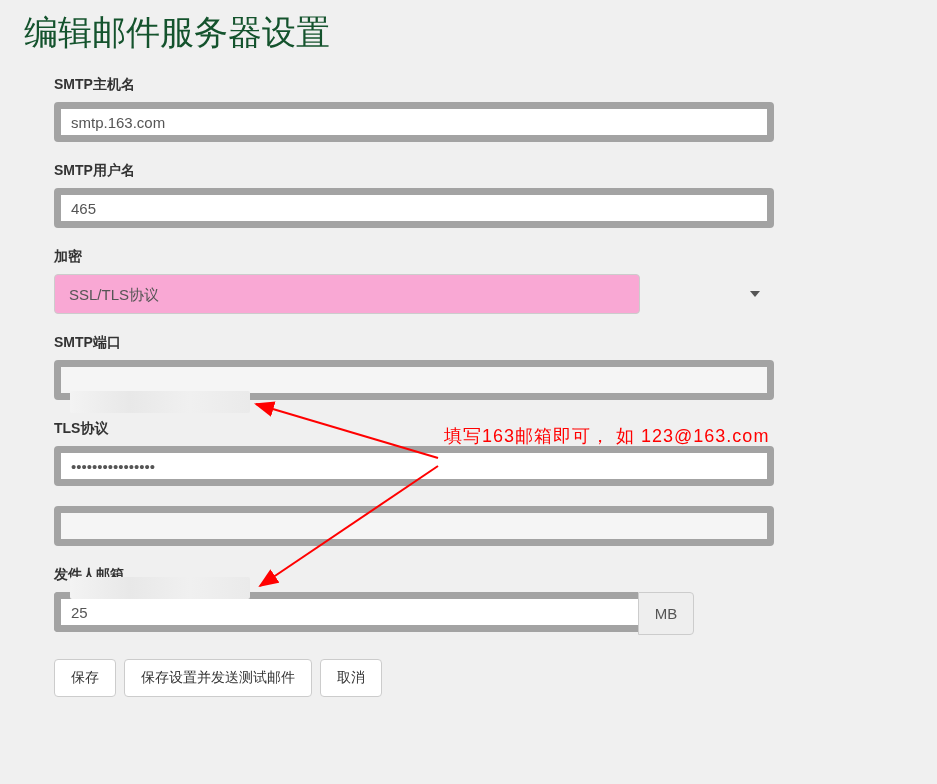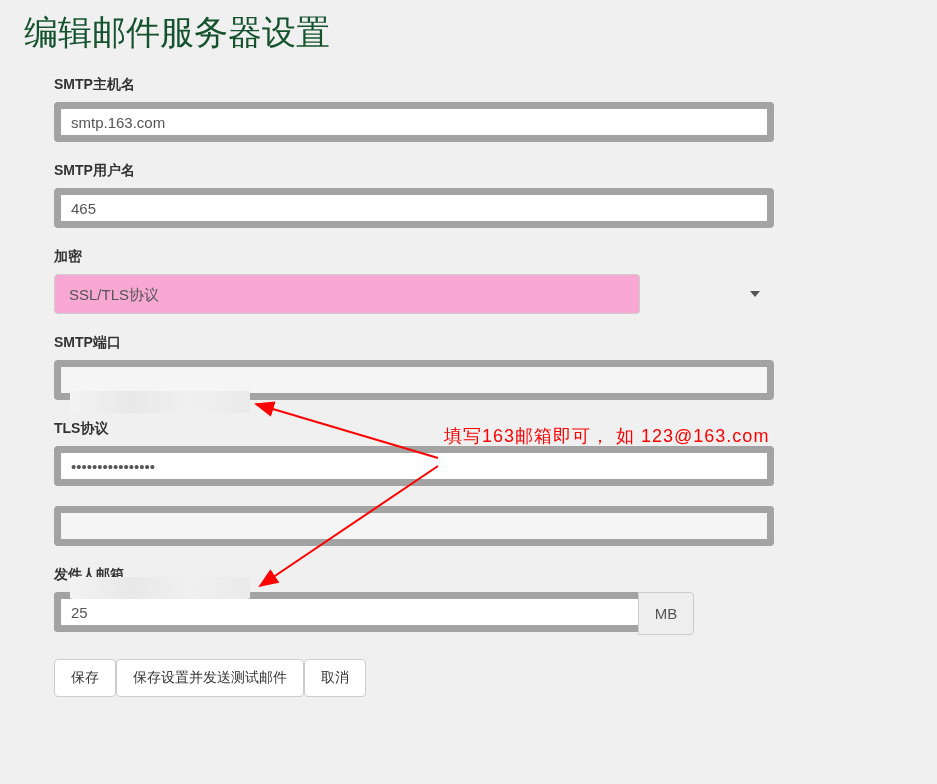--- a/index.html
+++ b/index.html
@@ -101,21 +101,21 @@
       background: #eeeeee;
       border: 1px solid #ccc;
       border-top-right-radius: 4px;
       border-bottom-right-radius: 4px;
       font-size: 15px;
       color: #555;
       min-width: 56px;
     }
     .button-row {
       display: flex;
-      gap: 0;
+      gap: 8px;
       margin-top: 24px;
     }
     .btn {
       display: inline-flex;
       align-items: center;
       justify-content: center;
       padding: 9px 16px;
       font-size: 14px;
       color: #333;
       background: #fff;

